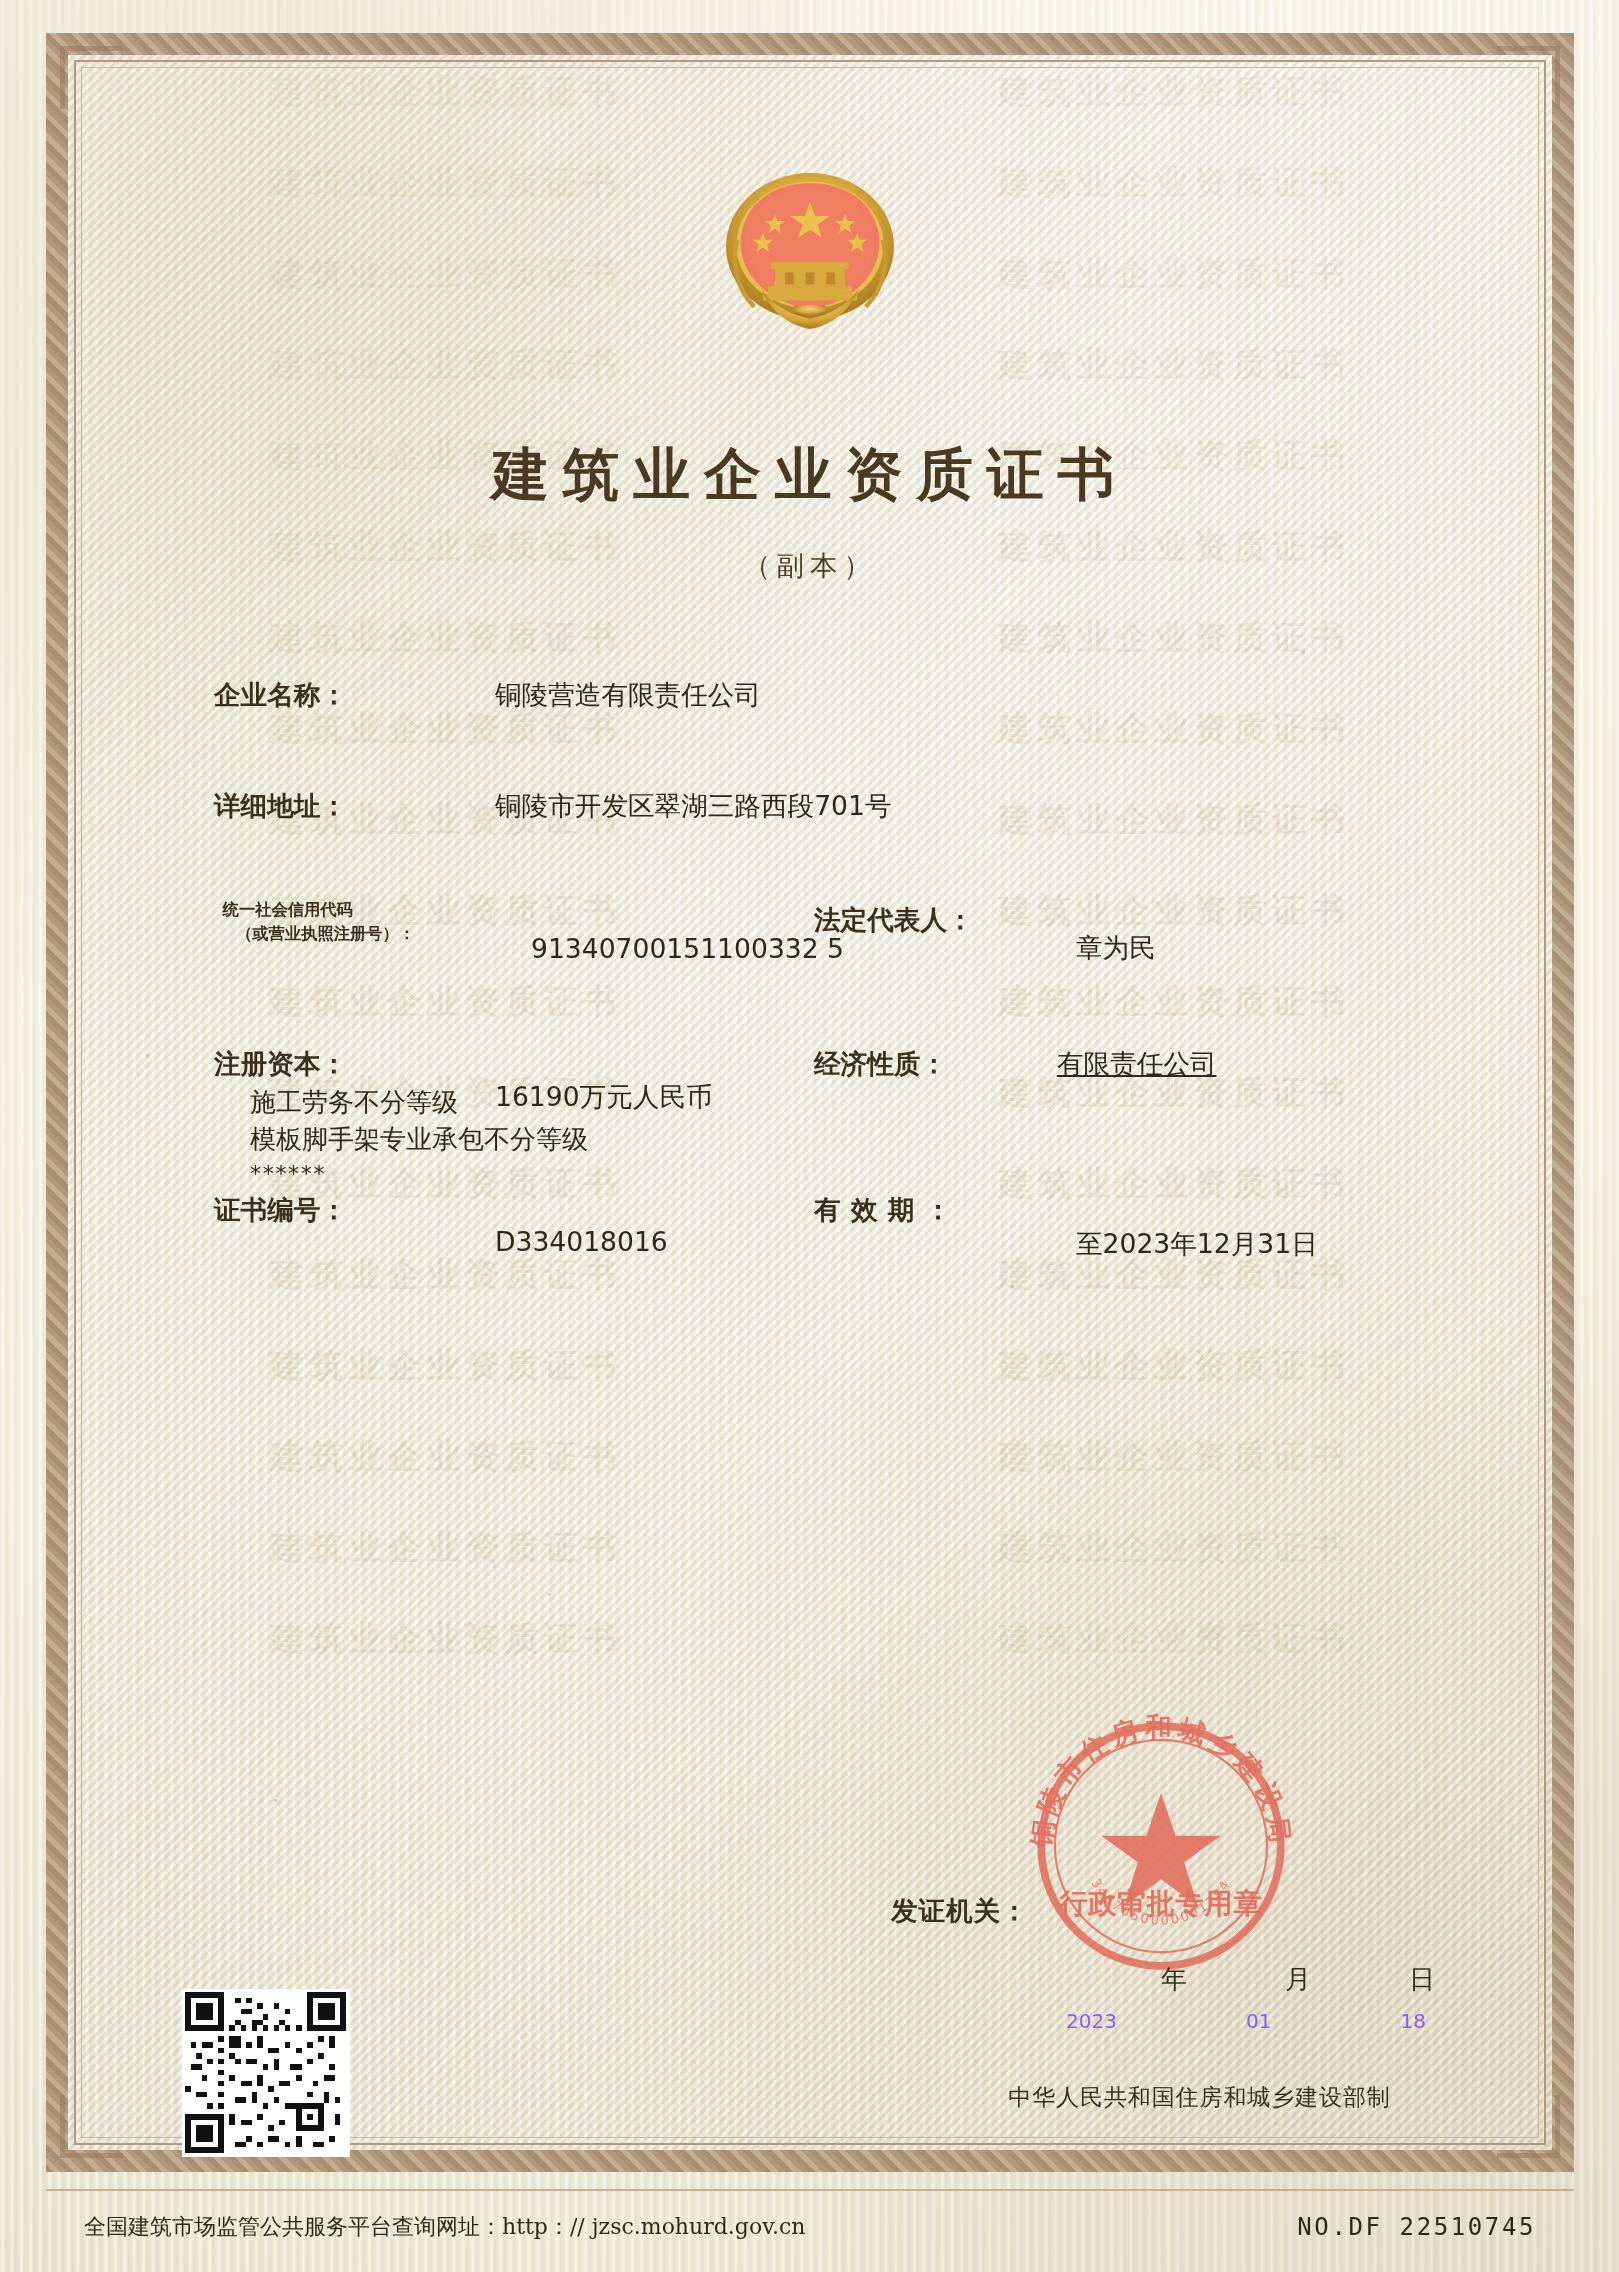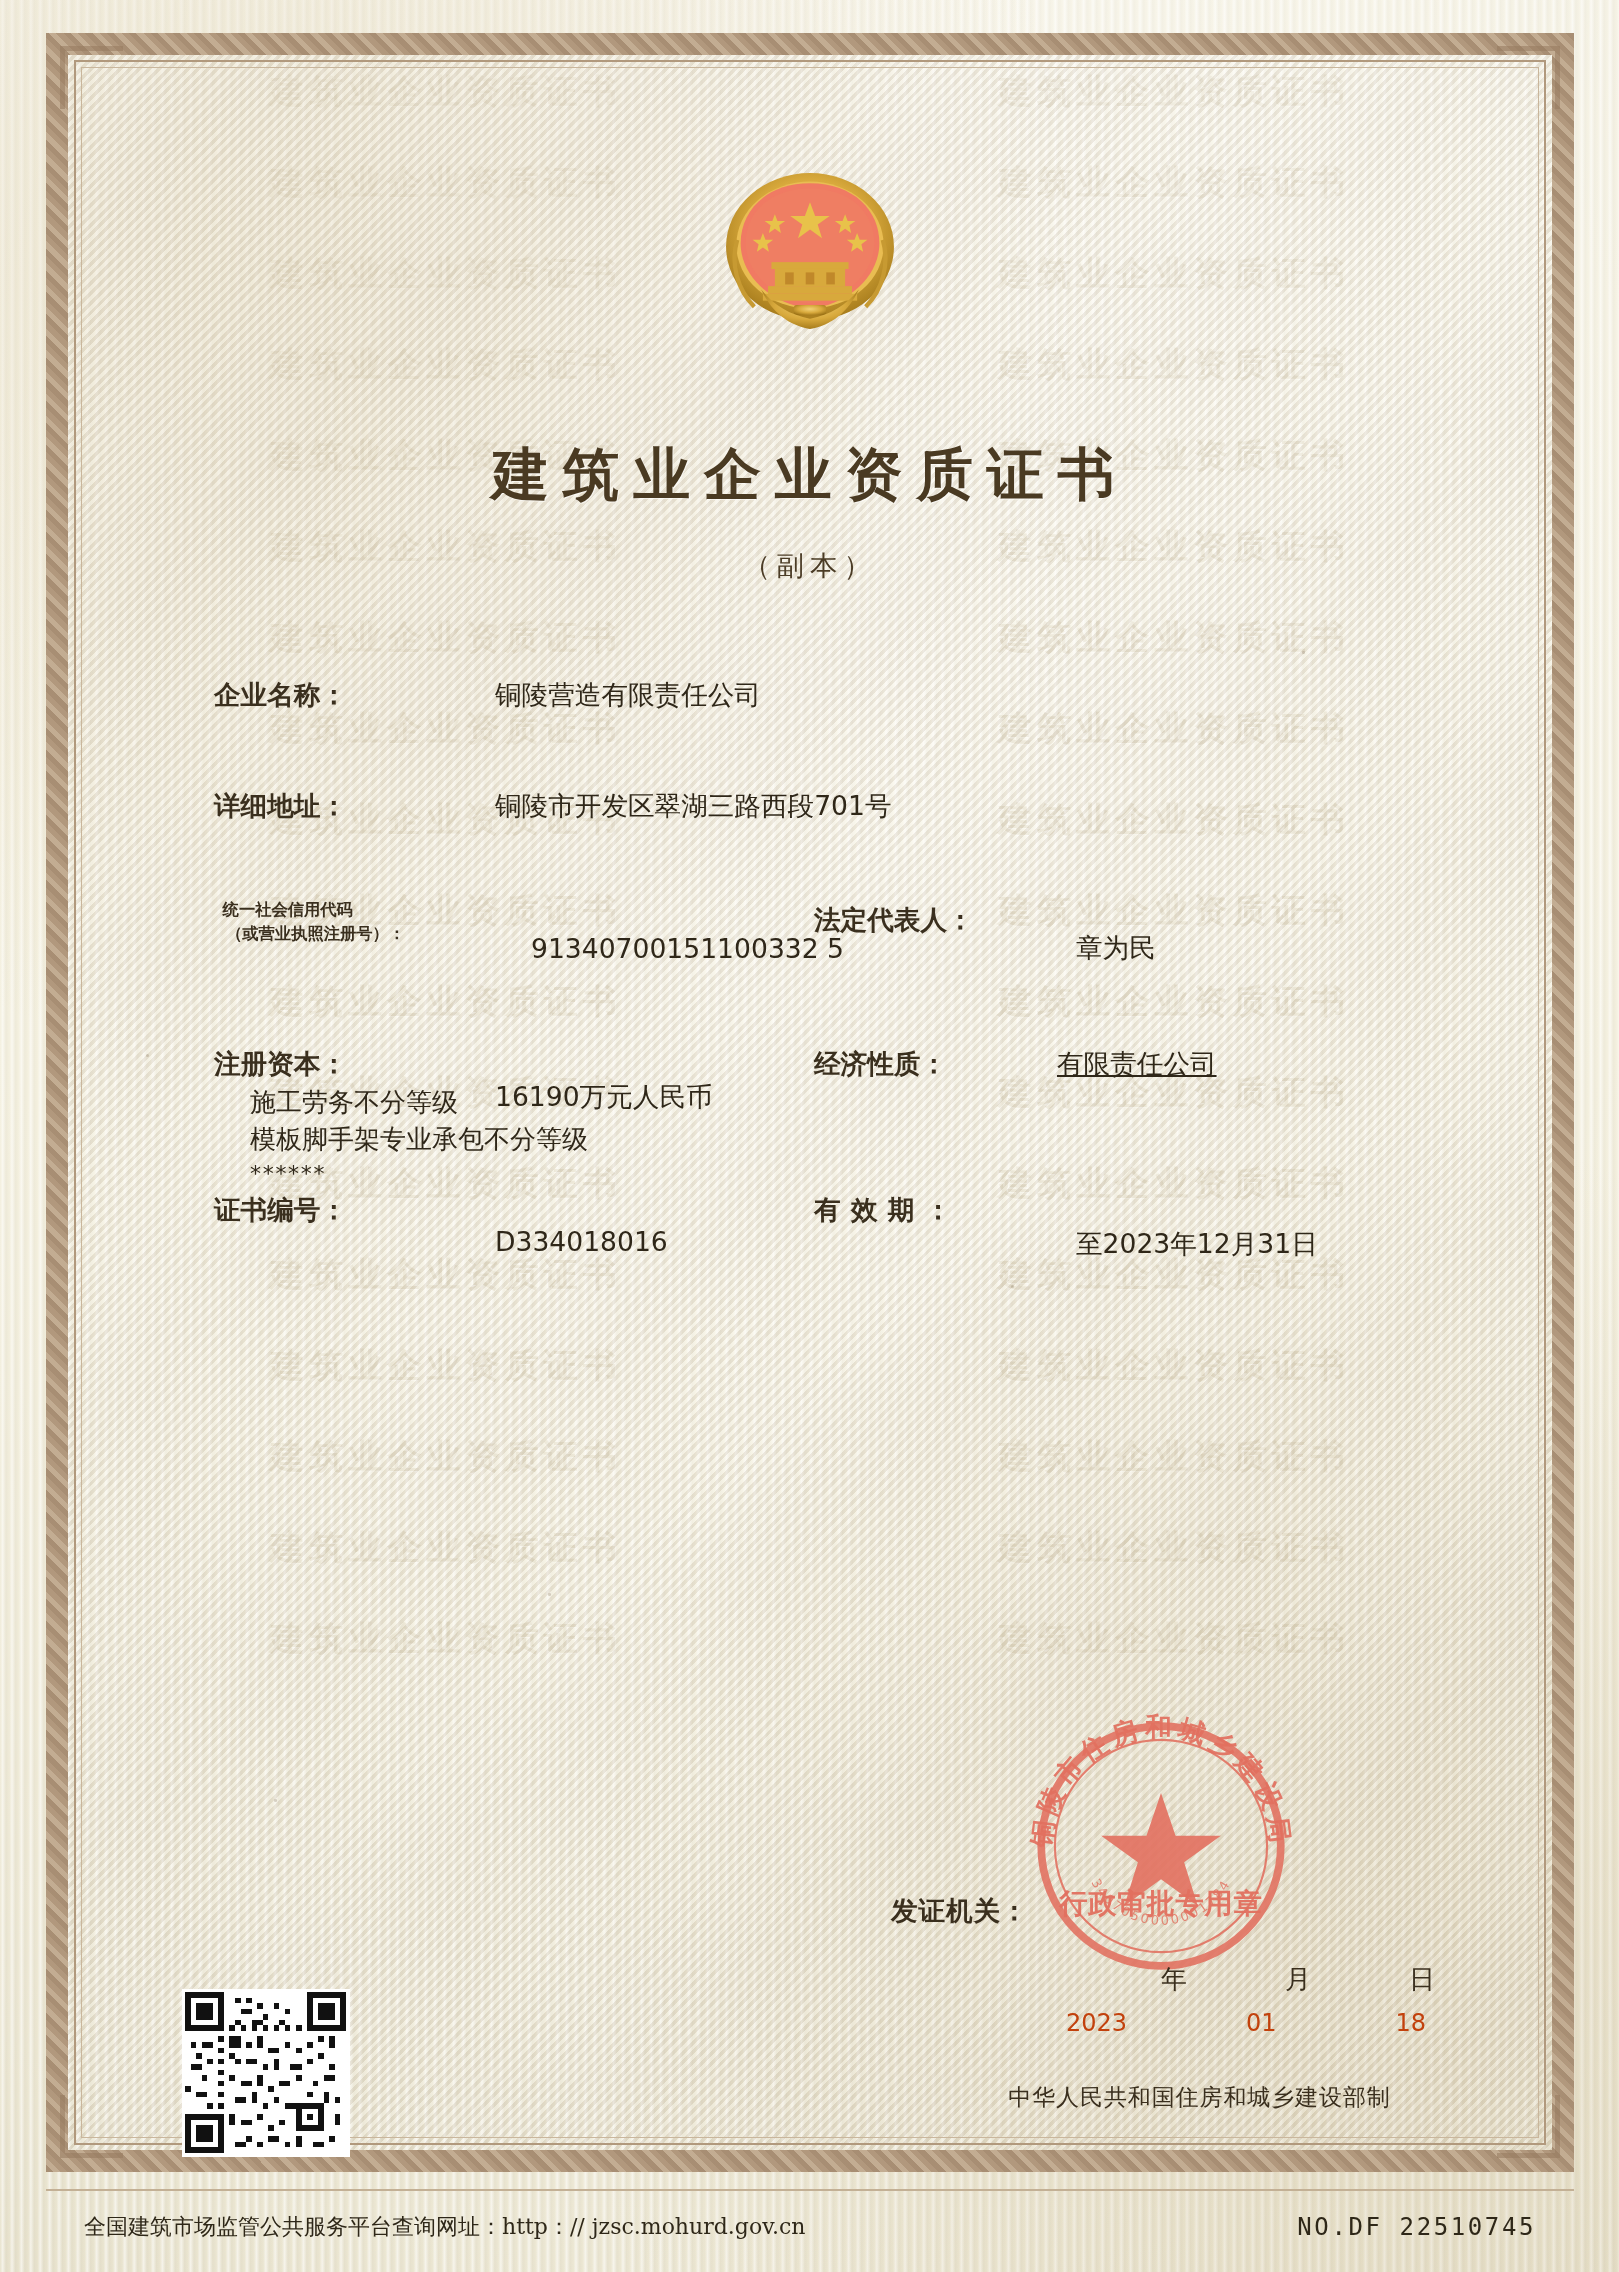--- a/index.html
+++ b/index.html
@@ -234,22 +234,22 @@
     color: #3a2f1e;
     display: flex;
     justify-content: space-between;
   }
   .date-nums {
     position: absolute;
     top: 2009px;
     left: 1066px;
     width: 360px;
     font-family: "DejaVu Sans", sans-serif;
-    font-size: 24px;
-    color: #c2410c;
+    font-size: 20px;
+    color: #8b5cf6;
     display: flex;
     justify-content: space-between;
   }
   .maker {
     position: absolute;
     top: 2082px;
     left: 934px;
     width: 531px;
     text-align: center;
     font-family: "DejaVu Sans", sans-serif;
@@ -450,21 +450,21 @@
       <span class="val" style="left:281px; top:8.6px;">铜陵营造有限责任公司</span>
     </div>
 
     <div class="row">
       <span class="lbl" style="left:0; top:67px;">详细地址：</span>
       <span class="val" style="left:281px; top:67px;">铜陵市开发区翠湖三路西段701号</span>
     </div>
 
     <div class="row">
       <span class="lbl-small" style="left:8.6px; top:125px; width:266px;">统一社会信用代码</span>
-      <span class="lbl-small" style="left:12px; top:149px; width:266px;">（或营业执照注册号）：</span>
+      <span class="lbl-small" style="left:22px; top:149px; width:266px;">（或营业执照注册号）：</span>
       <span class="val" style="left:281px; top:159px;margin-left:36px;">91340700151100332 5</span>
       <span class="lbl" style="left:600px; top:128px;">法定代表人：</span>
       <span class="val" style="left:862px; top:156px;">章为民</span>
     </div>
 
     <div class="row">
       <span class="lbl" style="left:0; top:219px;">注册资本：</span>
       <span class="val" style="left:281px; top:252px;">16190万元人民币</span>
       <span class="lbl" style="left:600px; top:219px;">经济性质：</span>
       <span class="val" style="left:843px; top:219px;text-decoration:underline;">有限责任公司</span>

